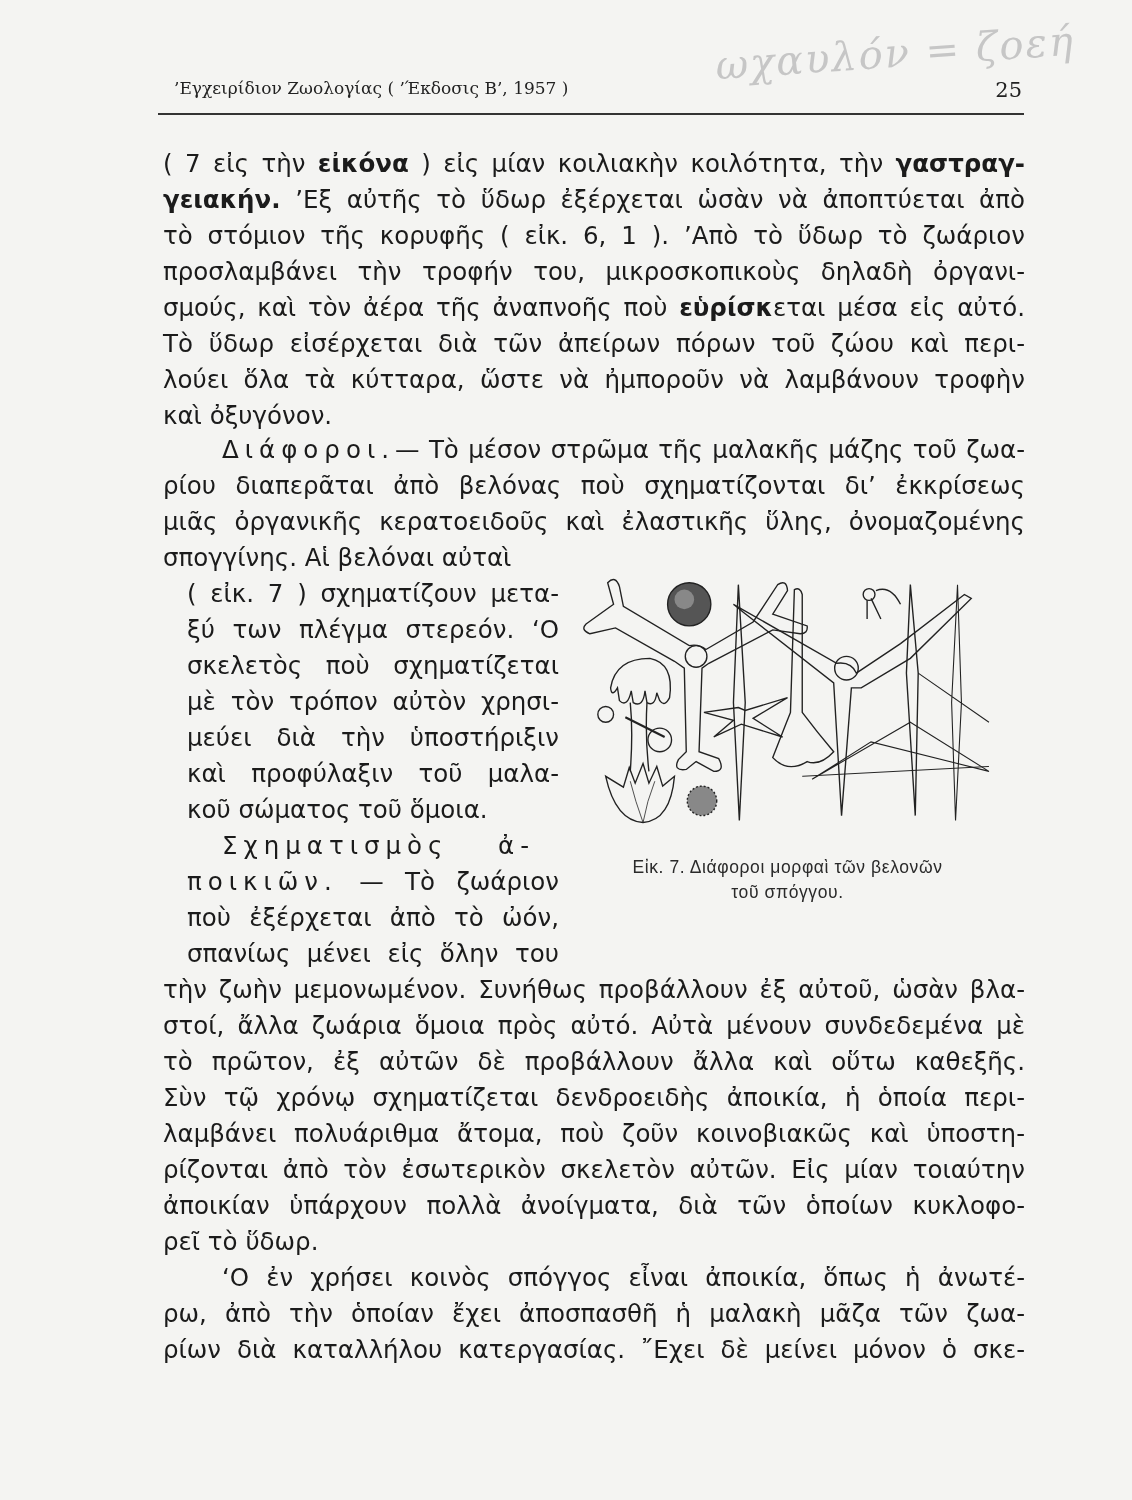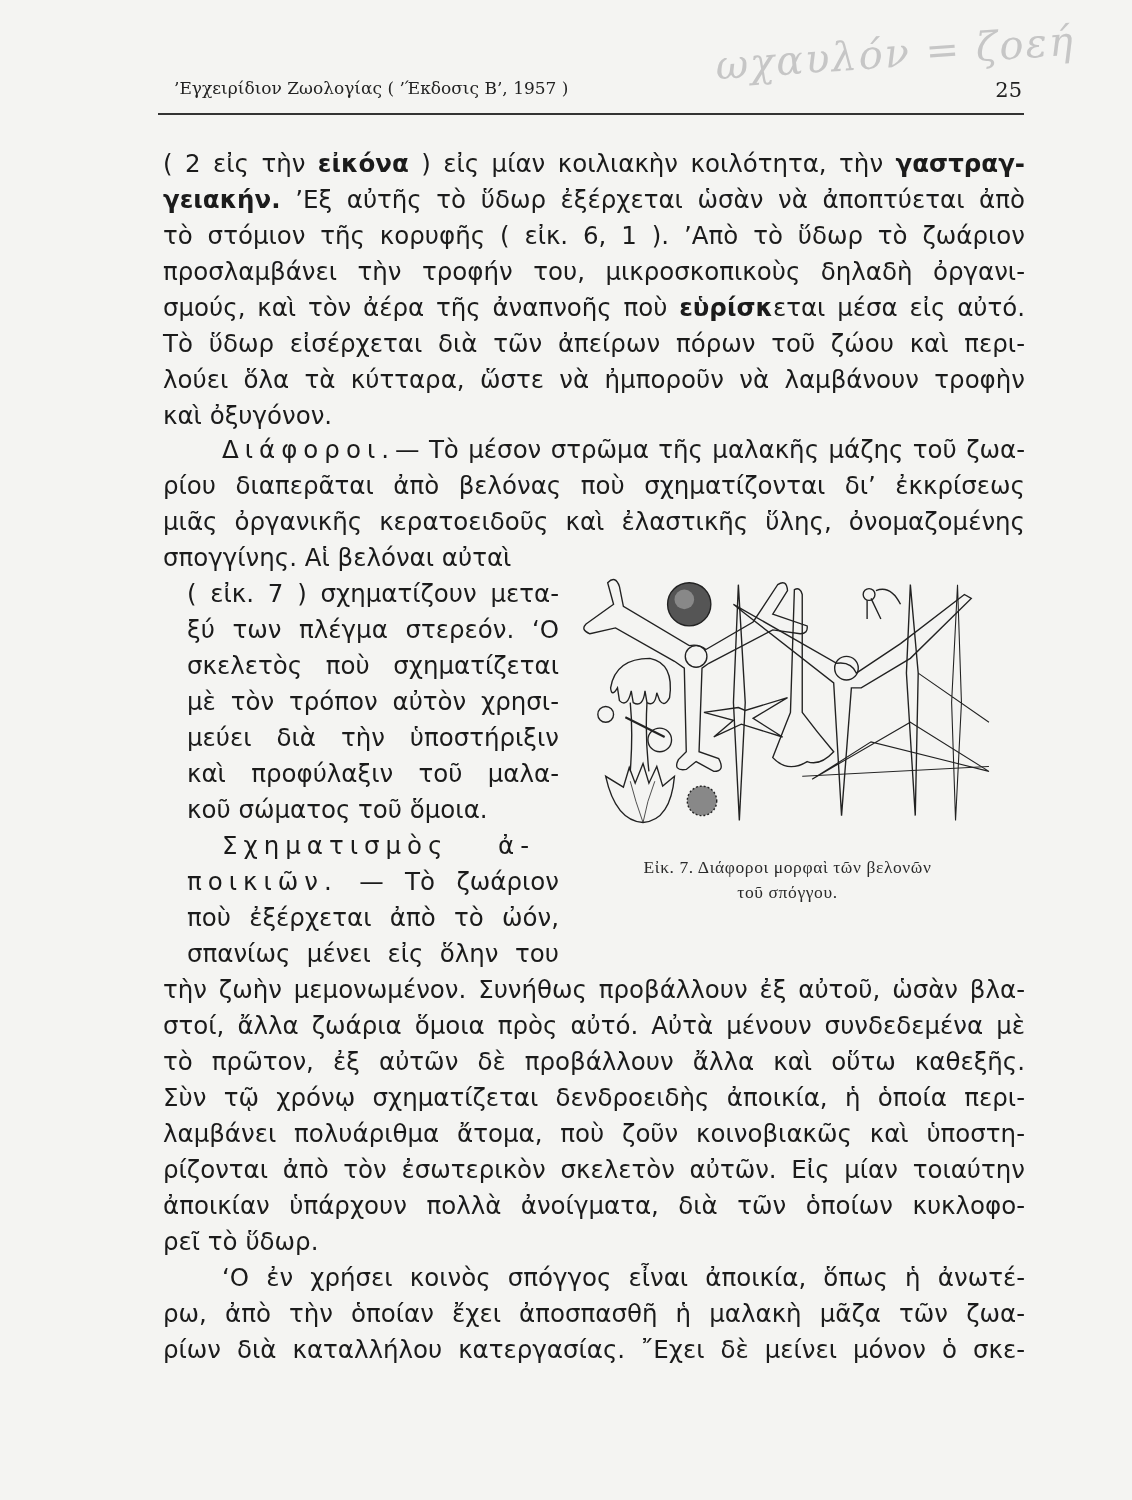--- a/index.html
+++ b/index.html
@@ -16,36 +16,36 @@
           text-align-last:justify; }
   .full { left:163px; width:862px; }
   .half { left:163px; width:372px;margin-left:24px; }
   .indent-full { left:222px; width:803px; }
   .indent-half { left:222px; width:313px; }
   .last { text-align-last:left; }
   .b { font-weight:bold; }
   .spaced { letter-spacing:6px; }
   .figure { position:absolute; left:575px; top:565px; width:425px; height:285px; }
   .caption { position:absolute; left:575px; top:855px; width:425px; text-align:center;
-             font-family:Liberation Serif, serif; font-size:17.5px; line-height:25px; color:#2a2a2a; letter-spacing:0.6px; }
+             font-family:Liberation Sans, sans-serif; font-size:17.5px; line-height:25px; color:#2a2a2a; letter-spacing:0.6px; }
 </style>
 </head>
 <body>
 
 <div class="page">
 
   <div class="pencil-note">ωχαυλόν = ζοεή</div>
 
   <div class="header">
     <span class="header-title">’Εγχειρίδιον Ζωολογίας ( ’Έκδοσις Β’, 1957 )</span>
     <span class="page-number">25</span>
   </div>
   <div class="header-rule"></div>
 
-  <div class="line full" style="top:148px"><span>( 2 εἰς τὴν </span><span class="b">εἰκόνα</span><span> ) εἰς μίαν κοιλιακὴν κοιλότητα, τὴν </span><span class="b">γαστραγ-</span></div>
+  <div class="line full" style="top:148px"><span>( 7 εἰς τὴν </span><span class="b">εἰκόνα</span><span> ) εἰς μίαν κοιλιακὴν κοιλότητα, τὴν </span><span class="b">γαστραγ-</span></div>
   <div class="line full" style="top:184px"><span class="b">γειακήν.</span><span> ’Εξ αὐτῆς τὸ ὕδωρ ἐξέρχεται ὡσὰν νὰ ἀποπτύεται ἀπὸ</span></div>
   <div class="line full" style="top:220px">τὸ στόμιον τῆς κορυφῆς ( εἰκ. 6, 1 ). ’Απὸ τὸ ὕδωρ τὸ ζωάριον</div>
   <div class="line full" style="top:256px">προσλαμβάνει τὴν τροφήν του, μικροσκοπικοὺς δηλαδὴ ὀργανι-</div>
   <div class="line full" style="top:292px"><span>σμούς, καὶ τὸν ἀέρα τῆς ἀναπνοῆς ποὺ </span><span class="b">εὑρίσκ</span><span>εται μέσα εἰς αὐτό.</span></div>
   <div class="line full" style="top:328px">Τὸ ὕδωρ εἰσέρχεται διὰ τῶν ἀπείρων πόρων τοῦ ζώου καὶ περι-</div>
   <div class="line full" style="top:364px">λούει ὅλα τὰ κύτταρα, ὥστε νὰ ἠμποροῦν νὰ λαμβάνουν τροφὴν</div>
   <div class="line full last" style="top:400px">καὶ ὀξυγόνον.</div>
 
   <div class="line indent-full" style="top:434px"><span class="spaced">Διάφοροι.</span><span>— Τὸ μέσον στρῶμα τῆς μαλακῆς μάζης τοῦ ζωα-</span></div>
   <div class="line full" style="top:470px">ρίου διαπερᾶται ἀπὸ βελόνας ποὺ σχηματίζονται δι’ ἐκκρίσεως</div>

